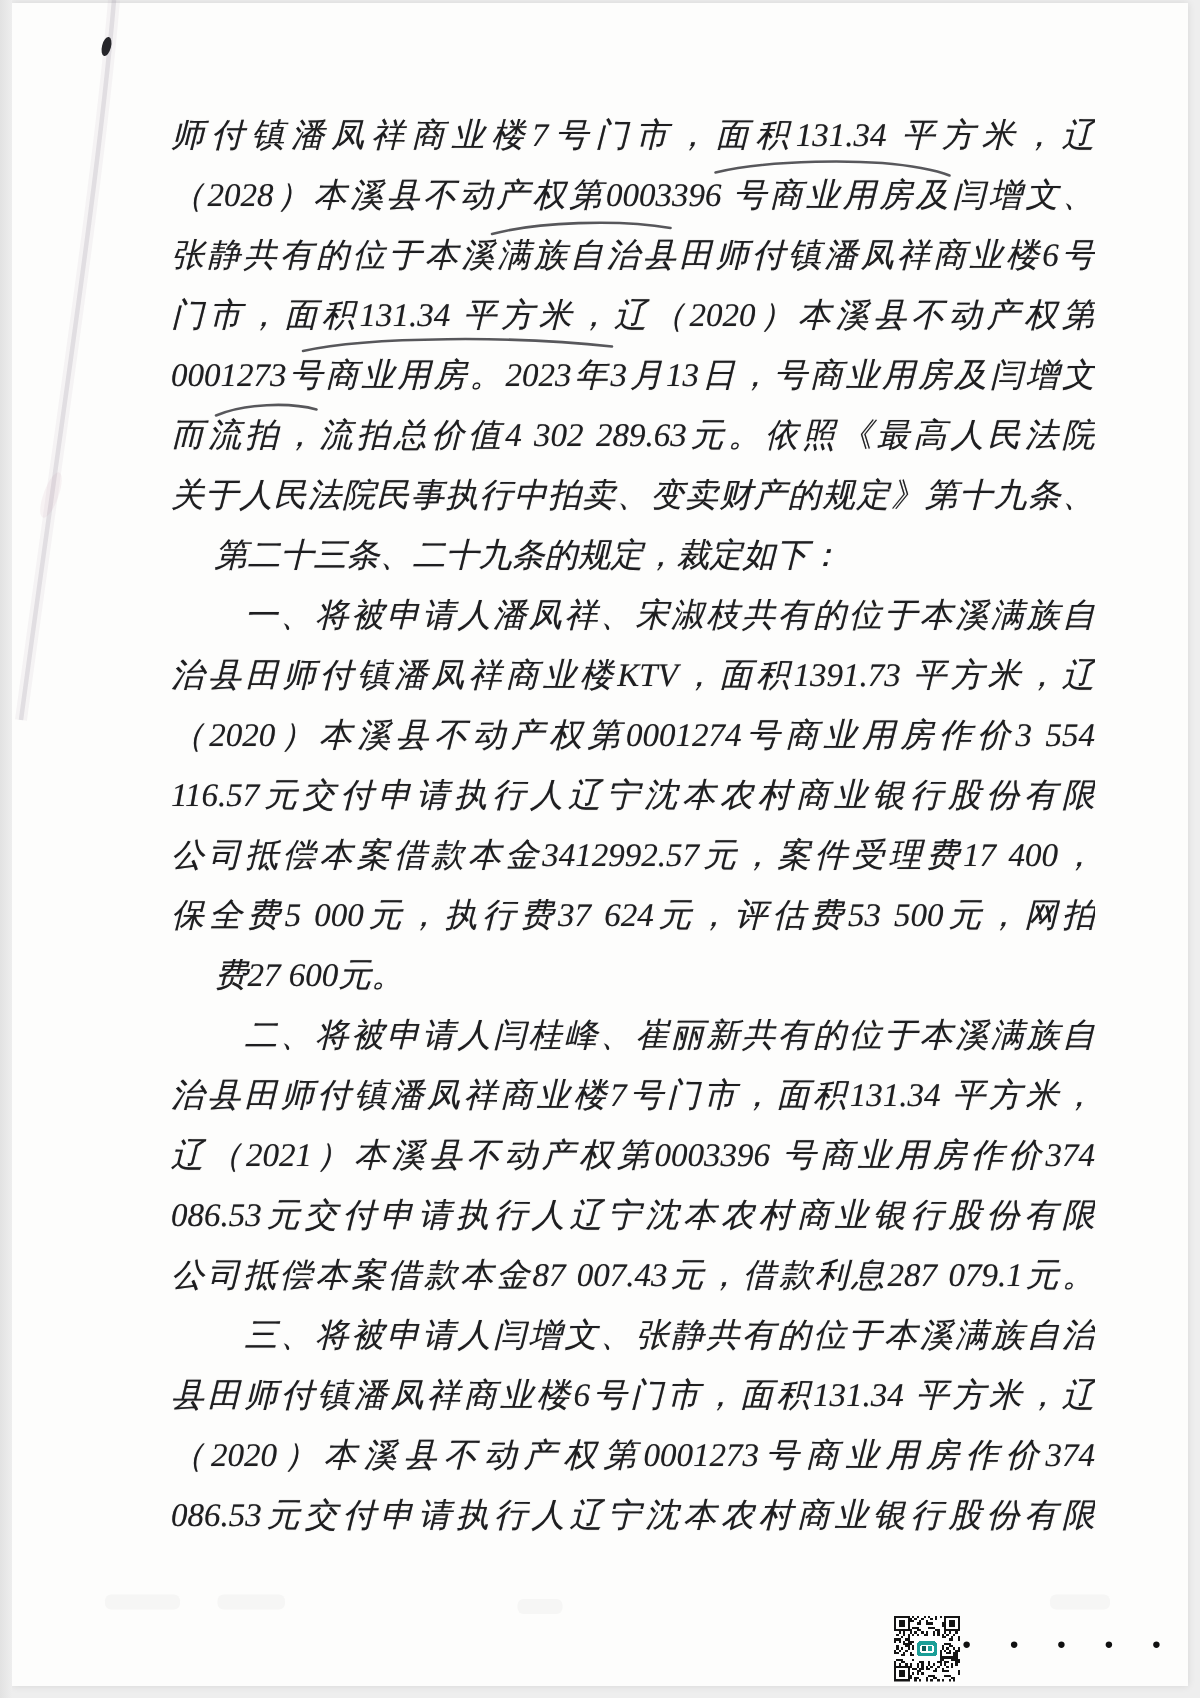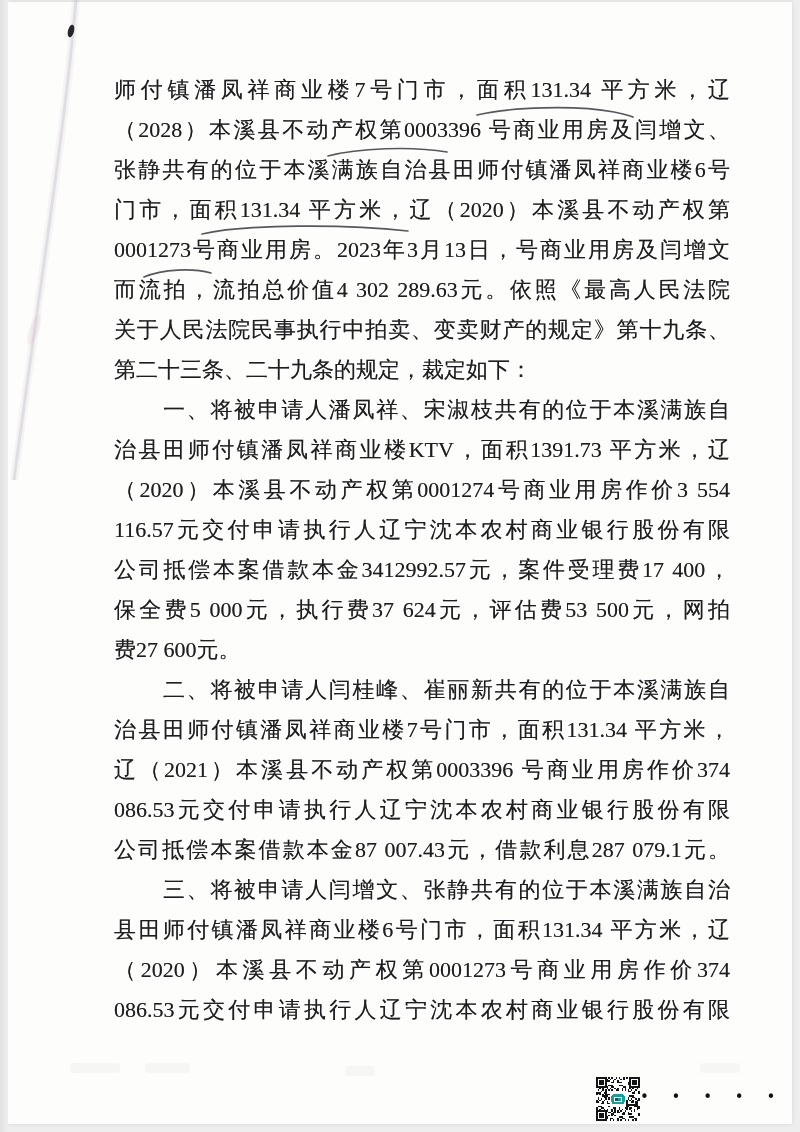--- a/index.html
+++ b/index.html
@@ -20,22 +20,22 @@
     background:linear-gradient(to right,#e2e2e2,#eeeeee);
   }
   
   .crease{position:absolute;left:0;top:0;width:200px;height:520px;pointer-events:none;}
   
   .doc-text{
     position:absolute;left:114px;top:70px;width:616px;
     font-size:22px;line-height:40px;color:#1e1e20;
     text-shadow:0 0 .5px rgba(30,30,32,.55);
   }
-  .ln{height:40px;text-align:justify;text-align-last:justify;overflow:hidden;}
-  .ln.short{text-align:center;text-align-last:left;}
+  .ln{height:40px;text-align:justify;text-align-last:justify;overflow:hidden;font-style:italic;}
+  .ln.short{text-align:center;text-align-last:left;margin-left:29px;}
   .ln.ind{padding-left:49px;}
   
   .overlay{position:absolute;left:0;top:0;width:800px;height:1132px;pointer-events:none;}
   
   .qr{position:absolute;left:596px;top:1077px;width:44px;height:44px;}
   .dots{
     position:absolute;left:640px;top:1088px;width:120px;
     font-family:"DejaVu Sans",sans-serif;
     font-size:15px;color:#101010;letter-spacing:8px;word-spacing:2px;
     white-space:nowrap;

